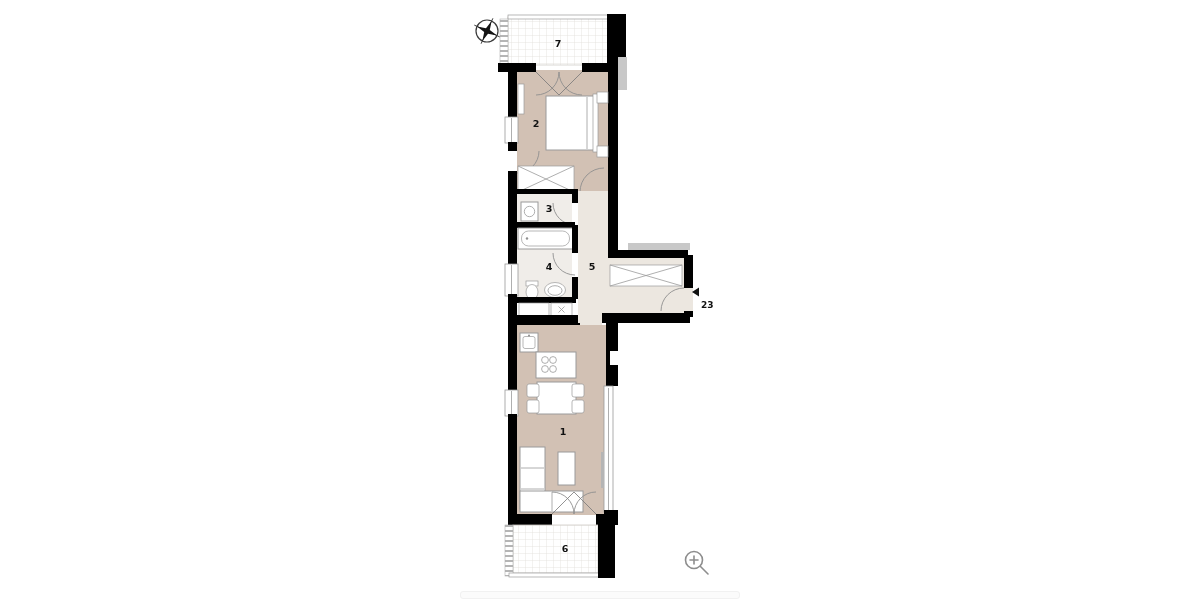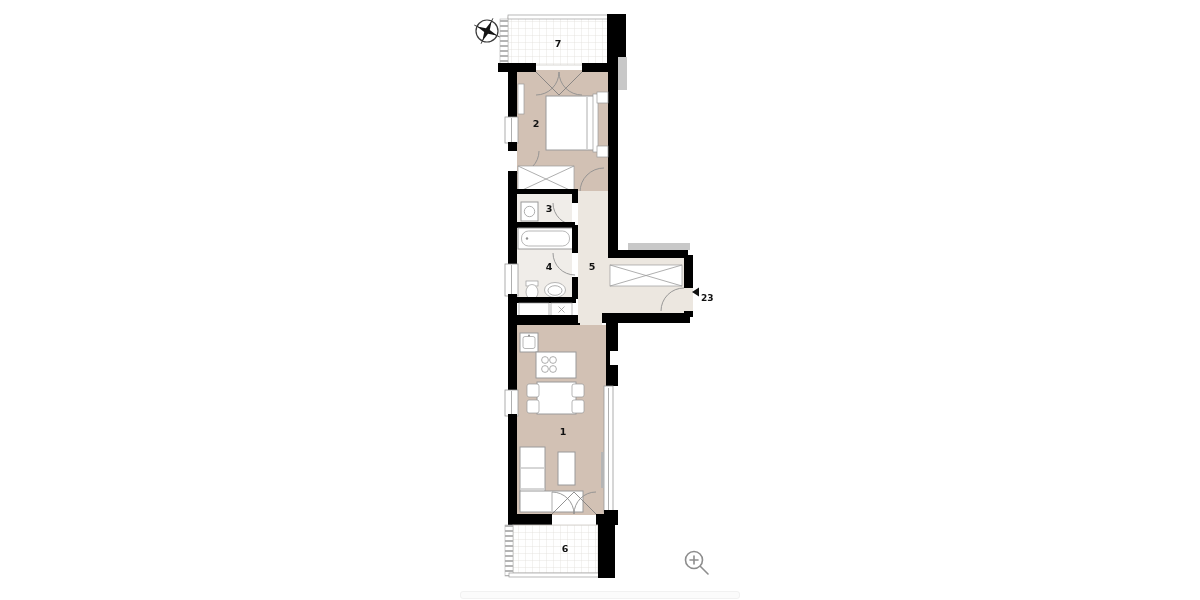--- a/index.html
+++ b/index.html
@@ -253,16 +253,16 @@
   </svg>
 
   <div class="room-label" style="left:563px;top:431px;">1</div>
   <div class="room-label" style="left:536px;top:123px;">2</div>
   <div class="room-label" style="left:549px;top:208px;">3</div>
   <div class="room-label" style="left:549px;top:266px;">4</div>
   <div class="room-label" style="left:592px;top:266px;">5</div>
   <div class="room-label" style="left:565px;top:548px;">6</div>
   <div class="room-label" style="left:558px;top:43px;">7</div>
 
-  <div class="entry-label" style="left:701px;top:293px;">23</div>
+  <div class="entry-label" style="left:701px;top:300px;">23</div>
 
   <div class="scrollbar"></div>
 </div>
 
 </body></html>

